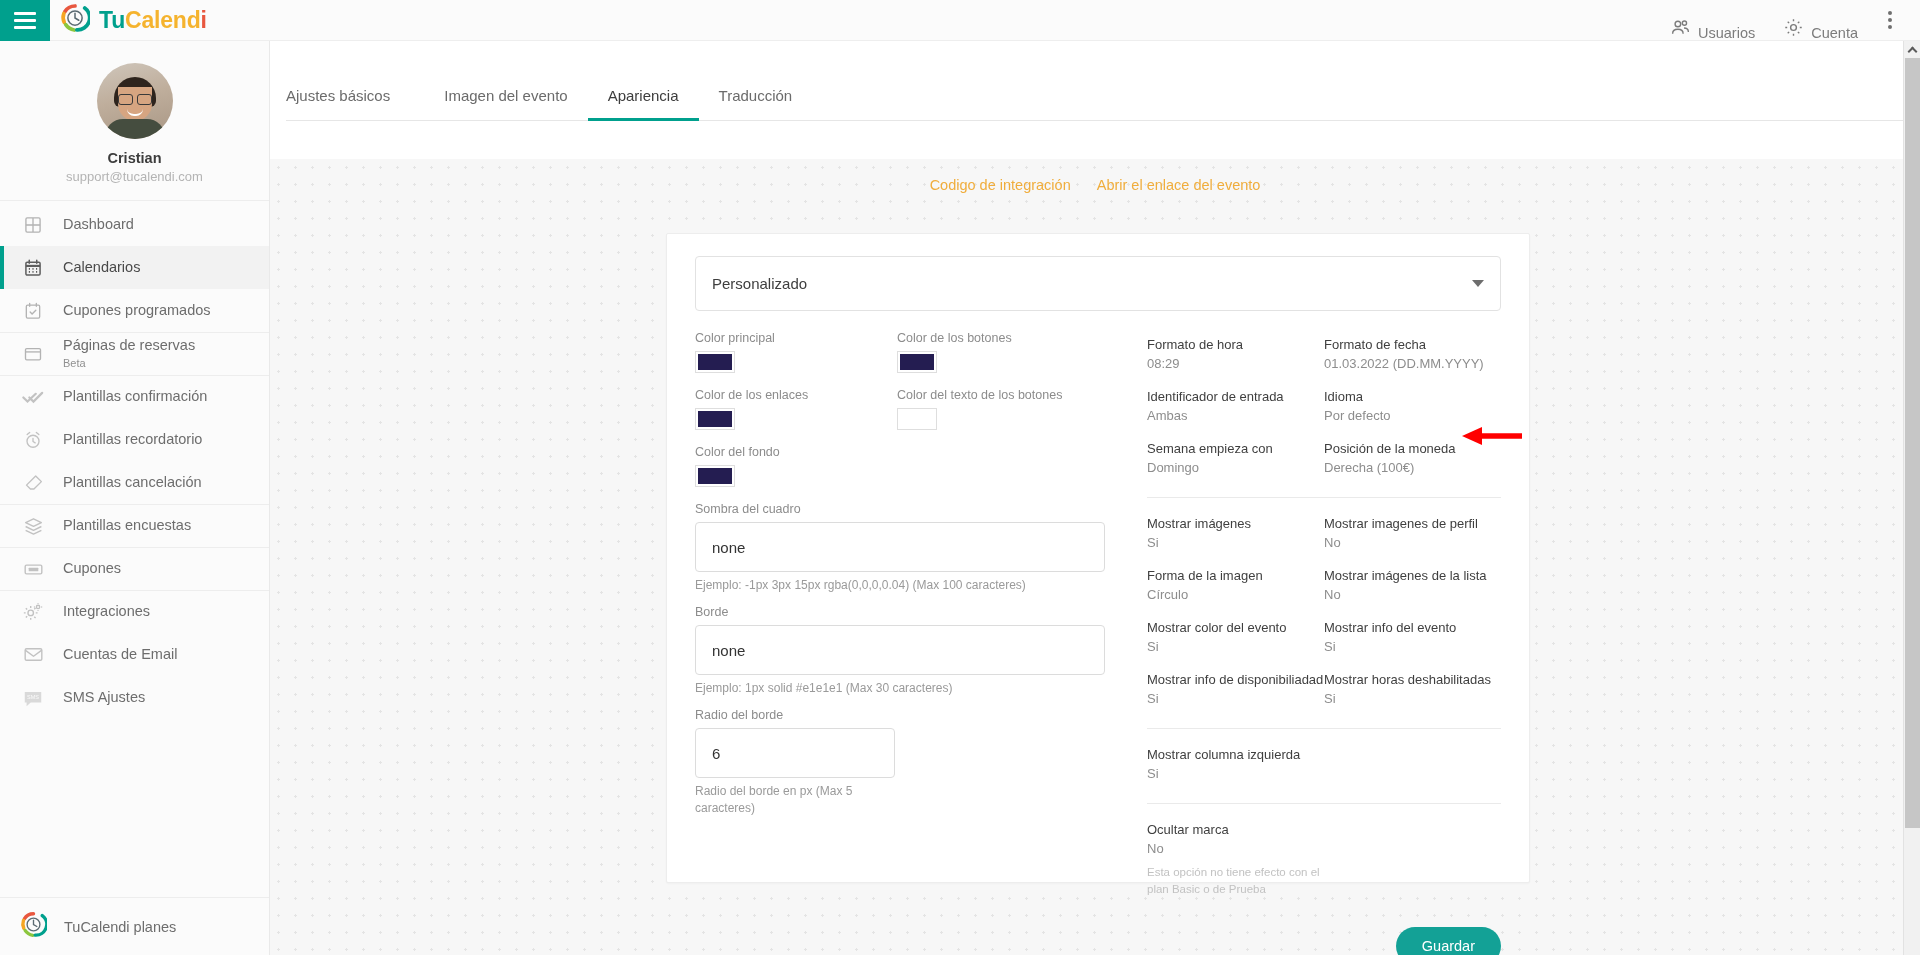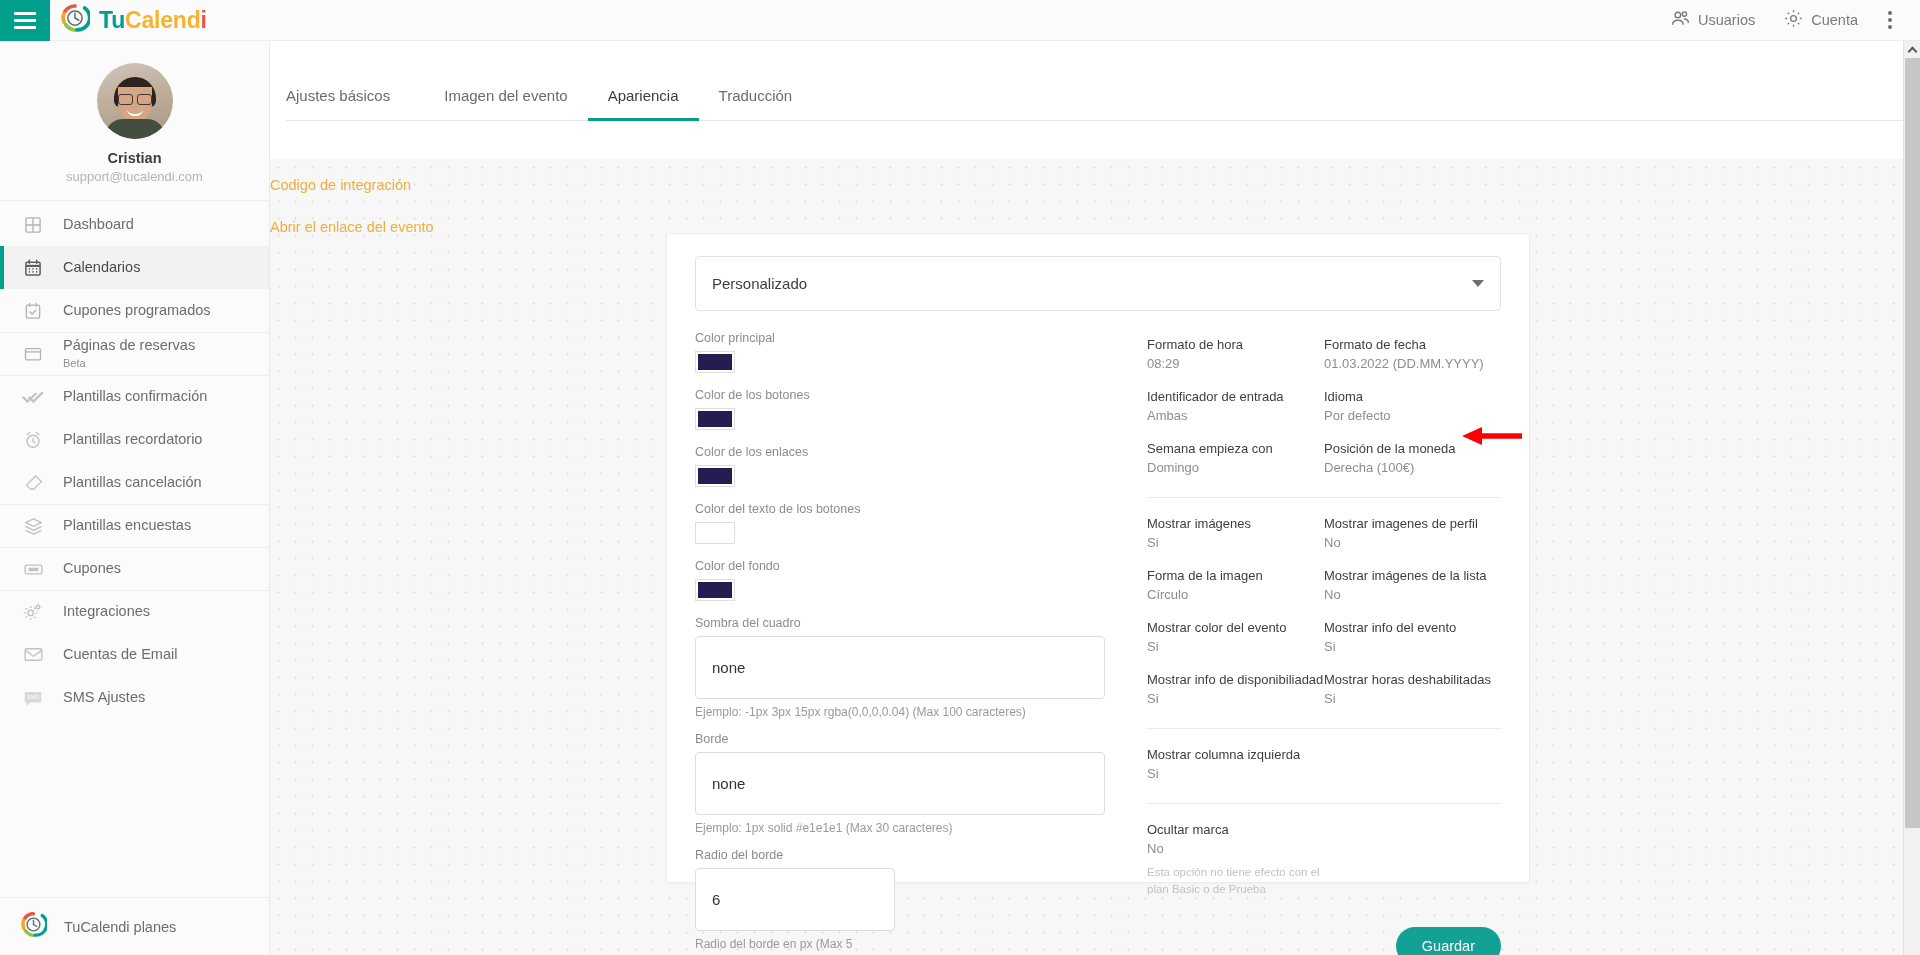--- a/index.html
+++ b/index.html
@@ -26,21 +26,21 @@
   .brand-text { font-size: 23px; font-weight: bold; letter-spacing: -0.2px; }
   .br-tu  { color:#00a08d; }
   .br-cal { color:#f5b32e; }
   .br-i   { color:#e8573f; }
 
   #topbar-right {
     margin-left:auto; display:flex; align-items:center; height:41px;
     padding-right: 14px; gap: 0px;
   }
   .top-link {
-    display:flex; align-items:center; gap:7px; color:#7c7c7c;
+    display:flex; align-items:flex-end; gap:7px; color:#7c7c7c;
     font-size:14.5px; padding: 0 14px; height:41px; cursor:pointer;
   }
   .kebab { display:flex; flex-direction:column; gap:3px; padding: 0 14px 0 16px; cursor:pointer; }
   .kebab i { width:4px; height:4px; border-radius:50%; background:#6f6f6f; display:block; }
 
   
   #sidebar {
     position:absolute; top:41px; left:0; width:270px; height:914px;
     background:#fbfbfb; border-right:1px solid #e9e9e9;
     display:flex; flex-direction:column; z-index: 15;
@@ -107,21 +107,21 @@
   .tab:first-child { padding-left:0; margin-right:14px; }
   .tab.active { color:#3d3d3d; border-bottom-color:#00a08d; }
 
   #canvas {
     position:absolute; top:118px; left:0; right:0; bottom:0;
     background-color:#f7f7f7;
     background-image: radial-gradient(#e4e4e4 1.1px, transparent 1.2px);
     background-size: 17px 17px;
     overflow:hidden;
   }
-  #toplinks { display:flex; justify-content:center; gap:26px; padding-top:18px;flex-direction:column; }
+  #toplinks { display:flex; justify-content:center; gap:26px; padding-top:18px; }
   .olink { color:#f0ad3c; font-size:14.5px; cursor:pointer; }
 
   #card {
     position:absolute; left:396px; top:74px; width:864px; height:650px;
     background:#fff; border:1px solid #ededed; border-radius:2px;
     box-shadow:0 1px 2px rgba(0,0,0,.03); padding: 22px 28px;
   }
   .flabel { font-size:12.5px; color:#8c8c8c; margin-bottom:6px; }
 
   #tplSelect {
@@ -130,28 +130,28 @@
     font-size:15px; color:#3e3e3e; background:#fff;
   }
   #tplSelect .caret { margin-left:auto; width:0;height:0;
     border-left:6px solid transparent;border-right:6px solid transparent;
     border-top:7px solid #6d6d6d; }
 
   #cols { display:flex; margin-top:20px; }
   #colL { width: 420px; flex:0 0 420px; }
   #colR { flex:1 1 auto; padding-left: 32px; padding-top: 6px; }
 
-  .swatch-grid { display:flex; flex-wrap:wrap;flex-direction:column; }
+  .swatch-grid { display:flex; flex-wrap:wrap; }
   .sw-cell { width:202px; margin-bottom:15px; }
   .sw-box { width:40px; height:22px; border:1px solid #dedede; background:#fff;
             padding:2px; cursor:pointer; }
   .sw-fill { width:100%; height:100%; }
 
   .txtfield {
-    width:410px; height:63px; border:1px solid #dcdcdc; border-radius:4px;
+    width:410px; height:50px; border:1px solid #dcdcdc; border-radius:4px;
     display:flex; align-items:center; padding:0 16px; font-size:15px; color:#333;
     background:#fff; cursor:text;
   }
   .txtfield.small { width:200px; }
   .hint { font-size:12px; color:#9a9a9a; margin:5px 0 12px; line-height:1.35; }
   .hint.wrapnarrow { width:170px; }
 
   .kv-grid { display:flex; flex-wrap:wrap;align-items:flex-end; }
   .kv { width:50%; margin-bottom:18px; }
   .kv .k { font-size:13px; color:#3f3f3f; }

